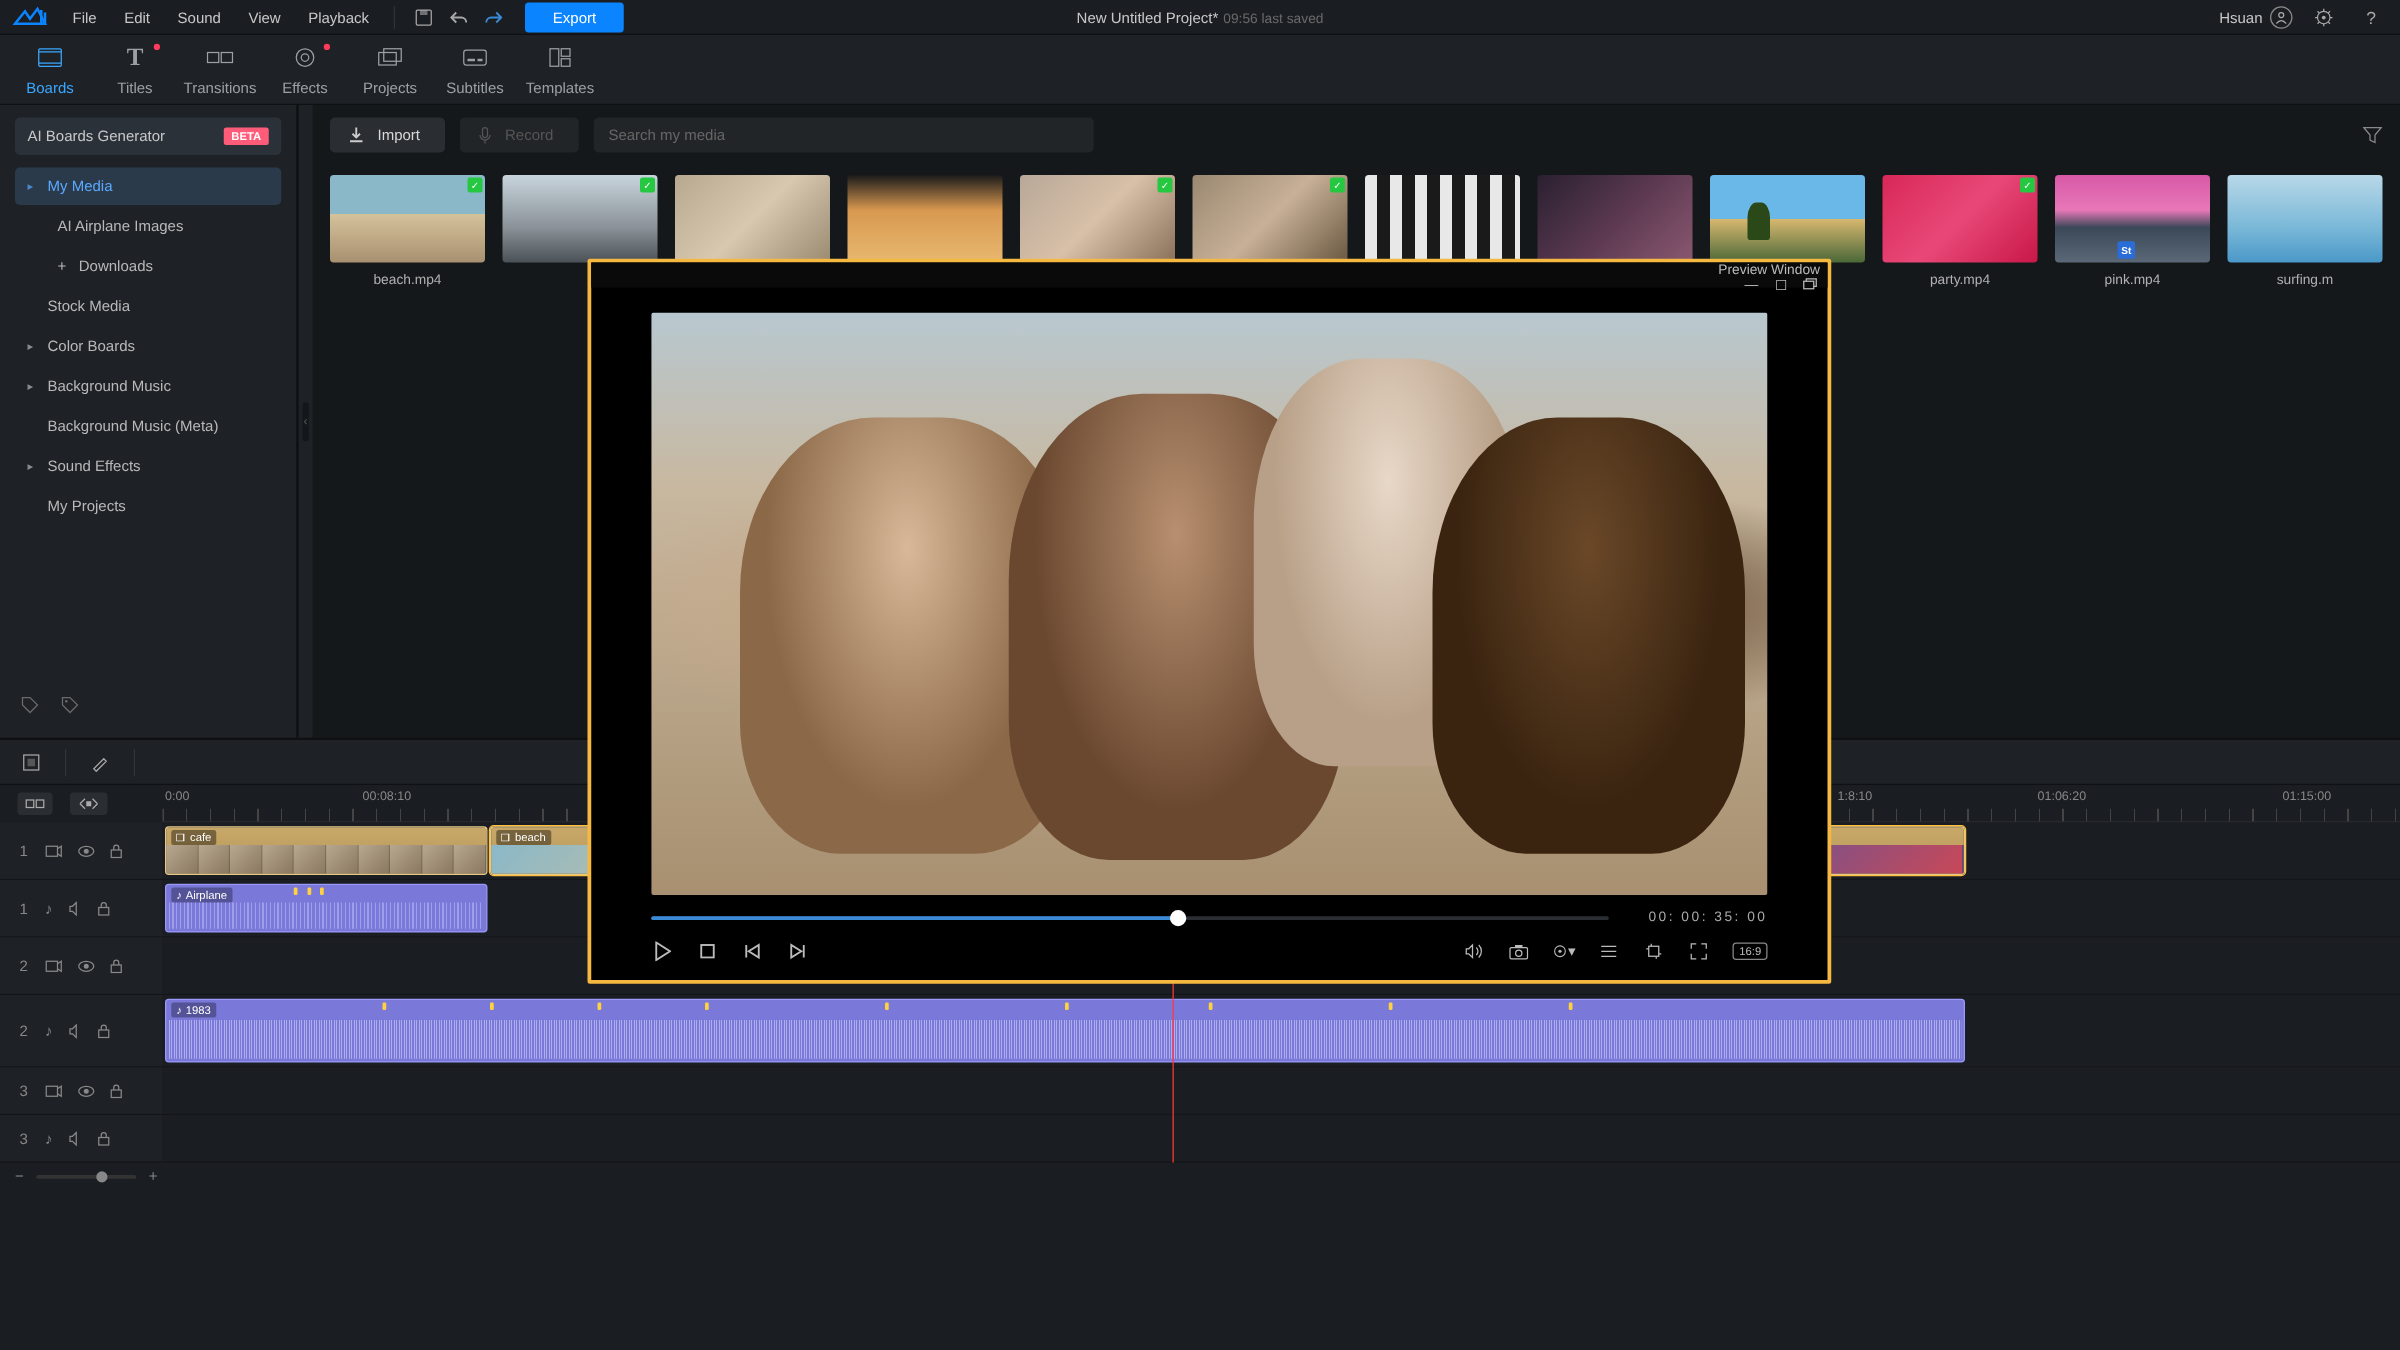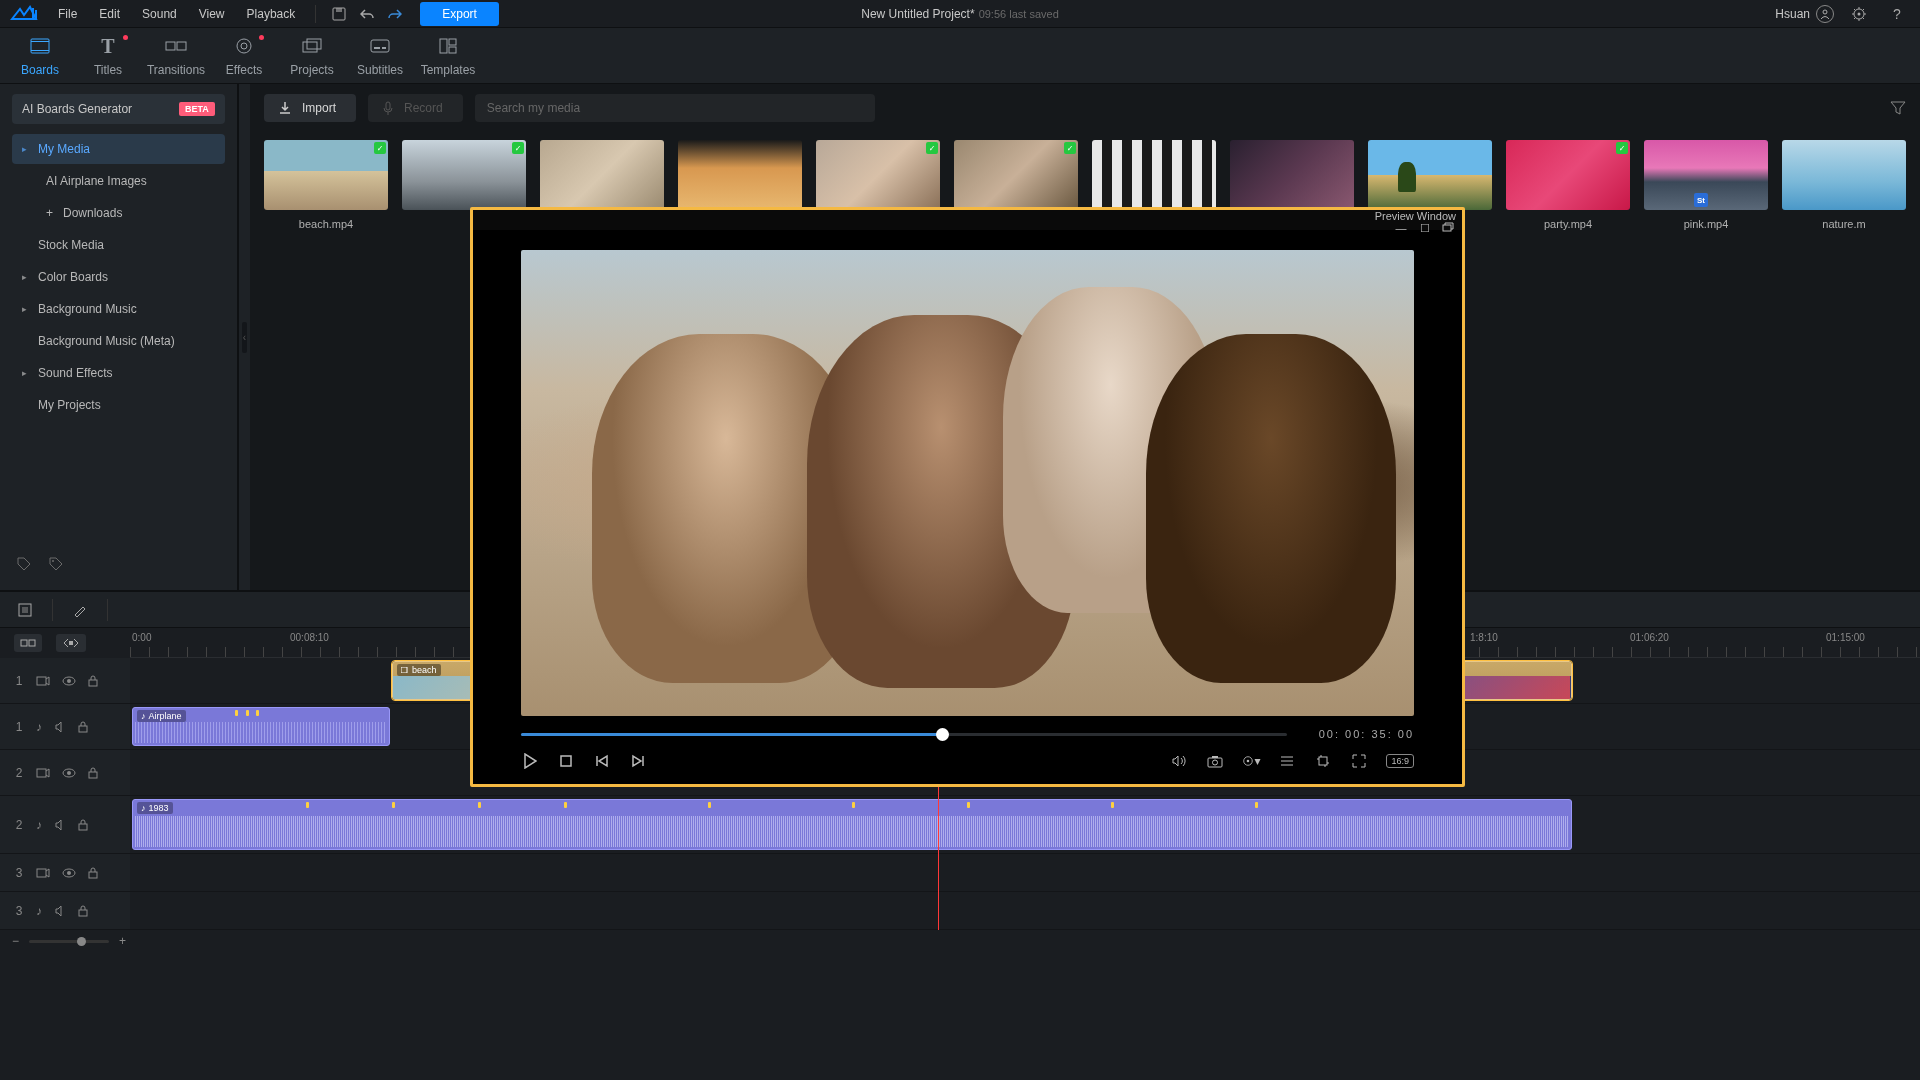--- a/index.html
+++ b/index.html
@@ -379,21 +379,21 @@
           <div class="media-name">party.mp4</div>
         </div>
         <div class="media-card">
           <div class="thumb th-pink">
             <div class="adobe">St</div>
           </div>
           <div class="media-name">pink.mp4</div>
         </div>
         <div class="media-card">
           <div class="thumb th-surfing"></div>
-          <div class="media-name">nature.m</div>
+          <div class="media-name">surfing.m</div>
         </div>
       </div>
   </div>
 </div>
 
 <div class="timeline-toolbar">
   <span class="icon-btn">
       <svg width="16" height="16" viewBox="0 0 16 16">
         <rect x="2" y="2" width="12" height="12" fill="none" stroke="currentColor"></rect>
         <rect x="5" y="5" width="6" height="6" fill="currentColor" opacity=".4"></rect>
@@ -453,20 +453,40 @@
             </svg>
           </span>
         <span>
             <svg width="10" height="12" viewBox="0 0 10 12">
               <rect x="1" y="5" width="8" height="6" fill="none" stroke="currentColor"></rect>
               <path d="M3 5V3a2 2 0 014 0v2" fill="none" stroke="currentColor"></path>
             </svg>
           </span>
       </div>
       <div class="track-body">
+        <div class="clip video" style="left:2px;width:258px;">
+          <div class="clip-label">
+              <svg width="8" height="6" viewBox="0 0 8 6">
+                <rect width="6" height="6" fill="none" stroke="#fff"></rect>
+              </svg>
+              <span>cafe</span>
+            </div>
+          <div class="frames">
+              <div></div>
+              <div></div>
+              <div></div>
+              <div></div>
+              <div></div>
+              <div></div>
+              <div></div>
+              <div></div>
+              <div></div>
+              <div></div>
+            </div>
+        </div>
         <div class="clip video sel" style="left:262px;width:1180px;">
           <div class="clip-label">
               <svg width="8" height="6" viewBox="0 0 8 6">
                 <rect width="6" height="6" fill="none" stroke="#fff"></rect>
               </svg>
               <span>beach</span>
             </div>
           <div class="frames">
               <div style="background:linear-gradient(135deg,#8ab8c8,#d4c29a);"></div>
               <div style="background:linear-gradient(135deg,#8ab8c8,#d4c29a);"></div>

